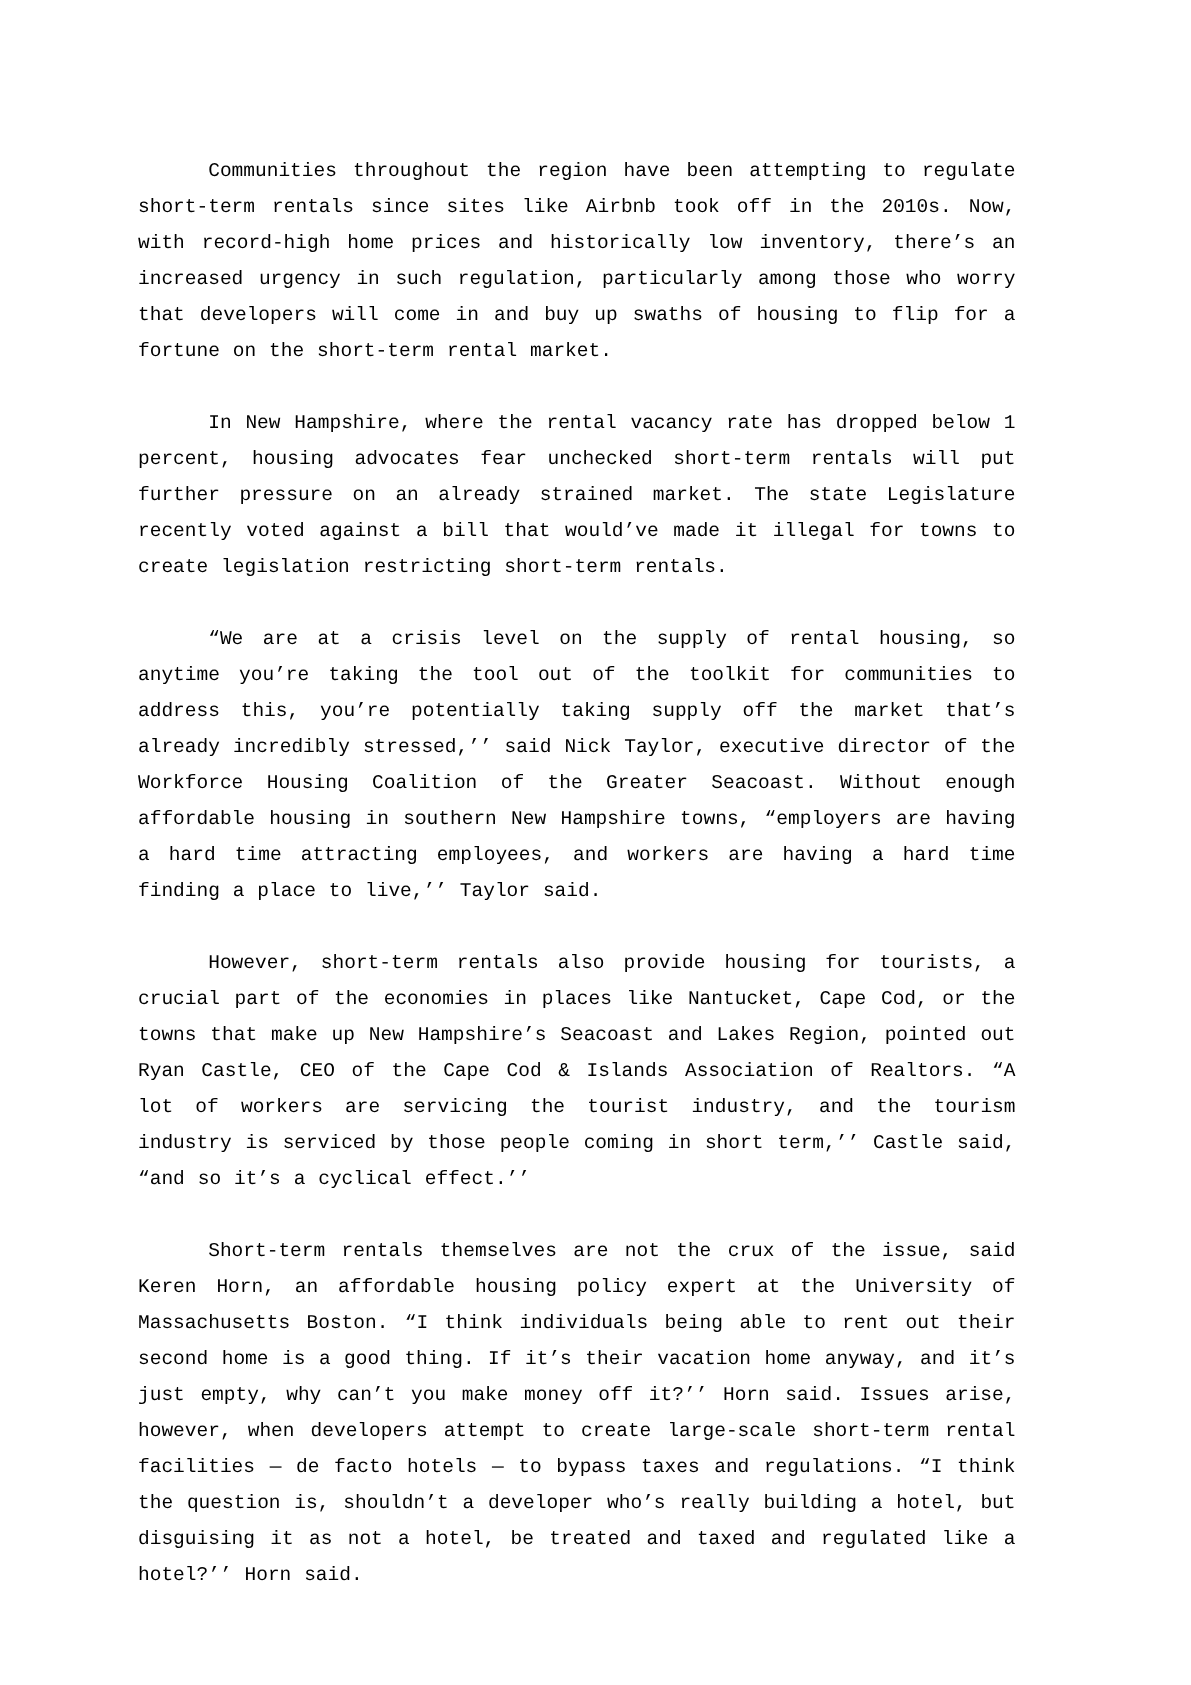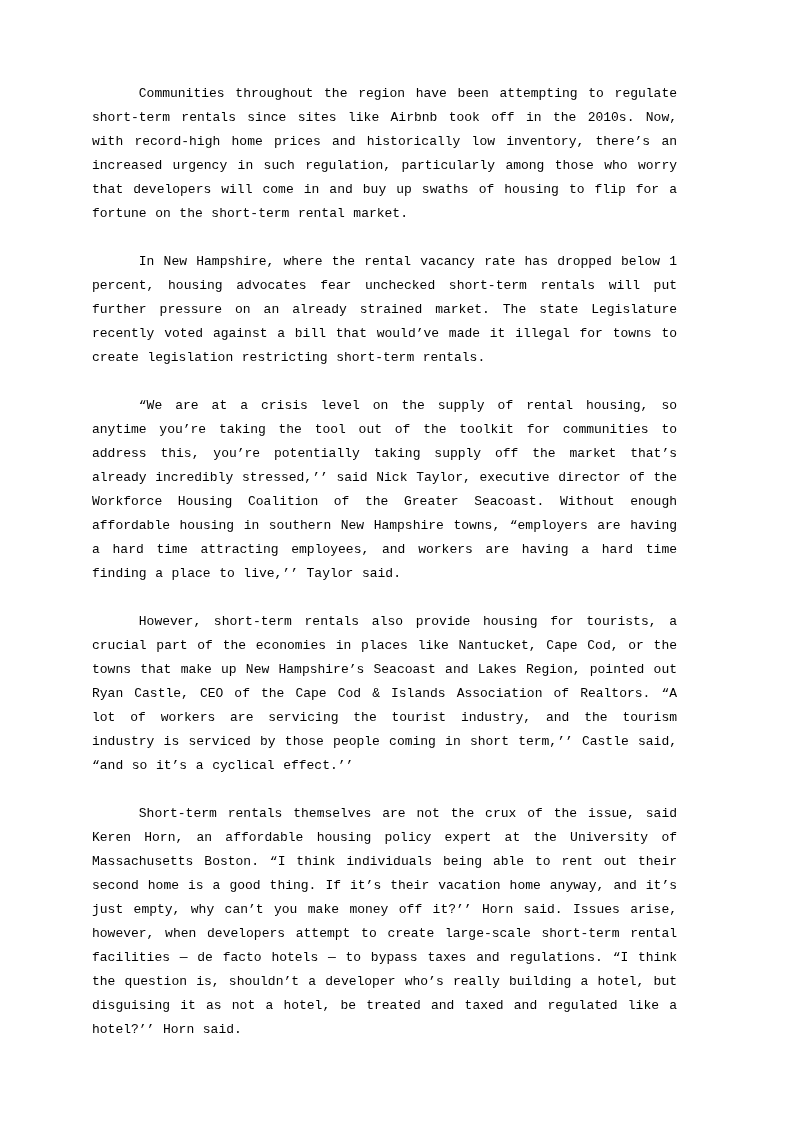--- a/index.html
+++ b/index.html
@@ -10,21 +10,21 @@
   .page {
     position: relative;
     width: 794px;
     height: 1123px;
     background: #ffffff;
     overflow: hidden;
   }
   .content {
     position: absolute;
     left: 92px;
-    top: 82px;
+    top: 102px;
     width: 585px;
   }
   .para {
     font-family: "Liberation Mono", "DejaVu Sans Mono", monospace;
     font-size: 13px;
     line-height: 24px;
     color: #000000;
     text-align: justify;
     text-indent: 3.6em;
     margin: 0 0 24px 0;

